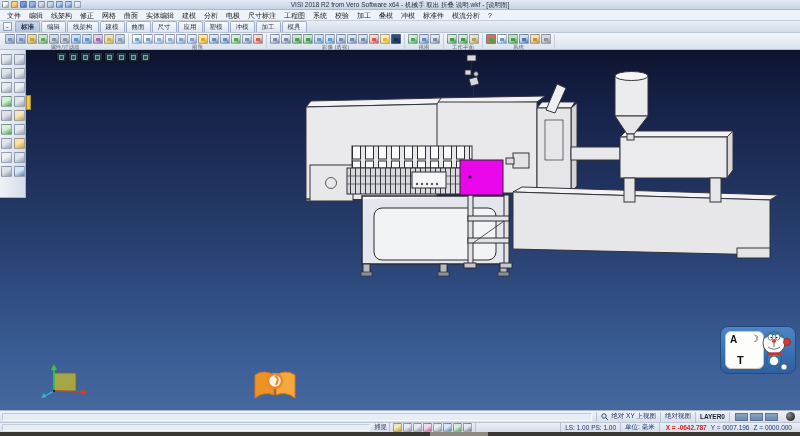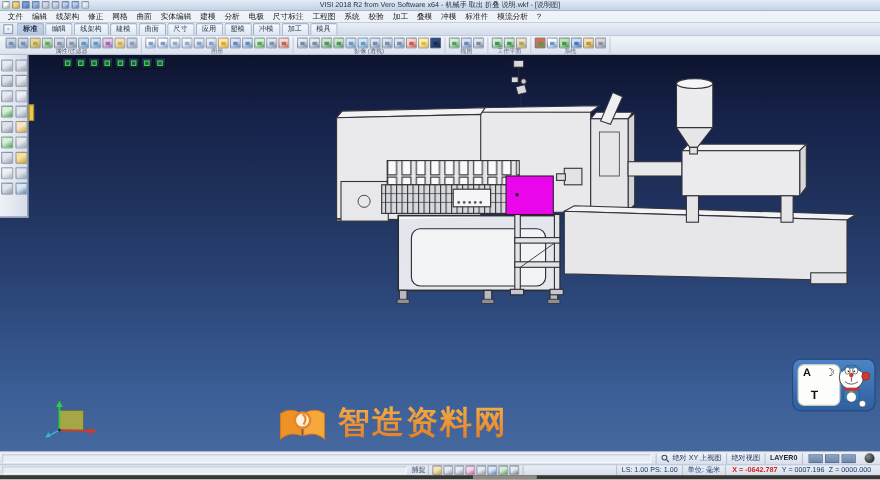--- a/index.html
+++ b/index.html
@@ -484,21 +484,20 @@
         </span>
       </div>
 
     <div class="watermark">
       <svg width="46" height="38" viewBox="0 0 46 38">
         <path d="M3 33 Q12 26 22 30 L22 10 Q12 4 3 10 Z" fill="#ef9226" stroke="#d9781a" stroke-width="1"></path>
         <path d="M43 33 Q34 26 24 30 L24 10 Q34 4 43 10 Z" fill="#f5a93c" stroke="#d9781a" stroke-width="1"></path>
         <circle cx="23" cy="16" r="7" fill="#fdf3e2" stroke="#e8862a" stroke-width="2.4"></circle>
         <path d="M23 11 q5 2 1 9" fill="none" stroke="#e8862a" stroke-width="2"></path>
       </svg>
-      <span class="wm-text">智造资料网</span>
     </div>
 
     <div class="sticker">
       <div class="bubble">
         <span class="ch-a">A</span>
         <span class="ch-m">☽</span>
         <span class="ch-t">T</span>
       </div>
       <svg class="doraemon-svg" width="38" height="48" viewBox="0 0 38 48">
         <circle cx="17" cy="16" r="11" fill="#fff" stroke="#333" stroke-width="0.8"></circle>

